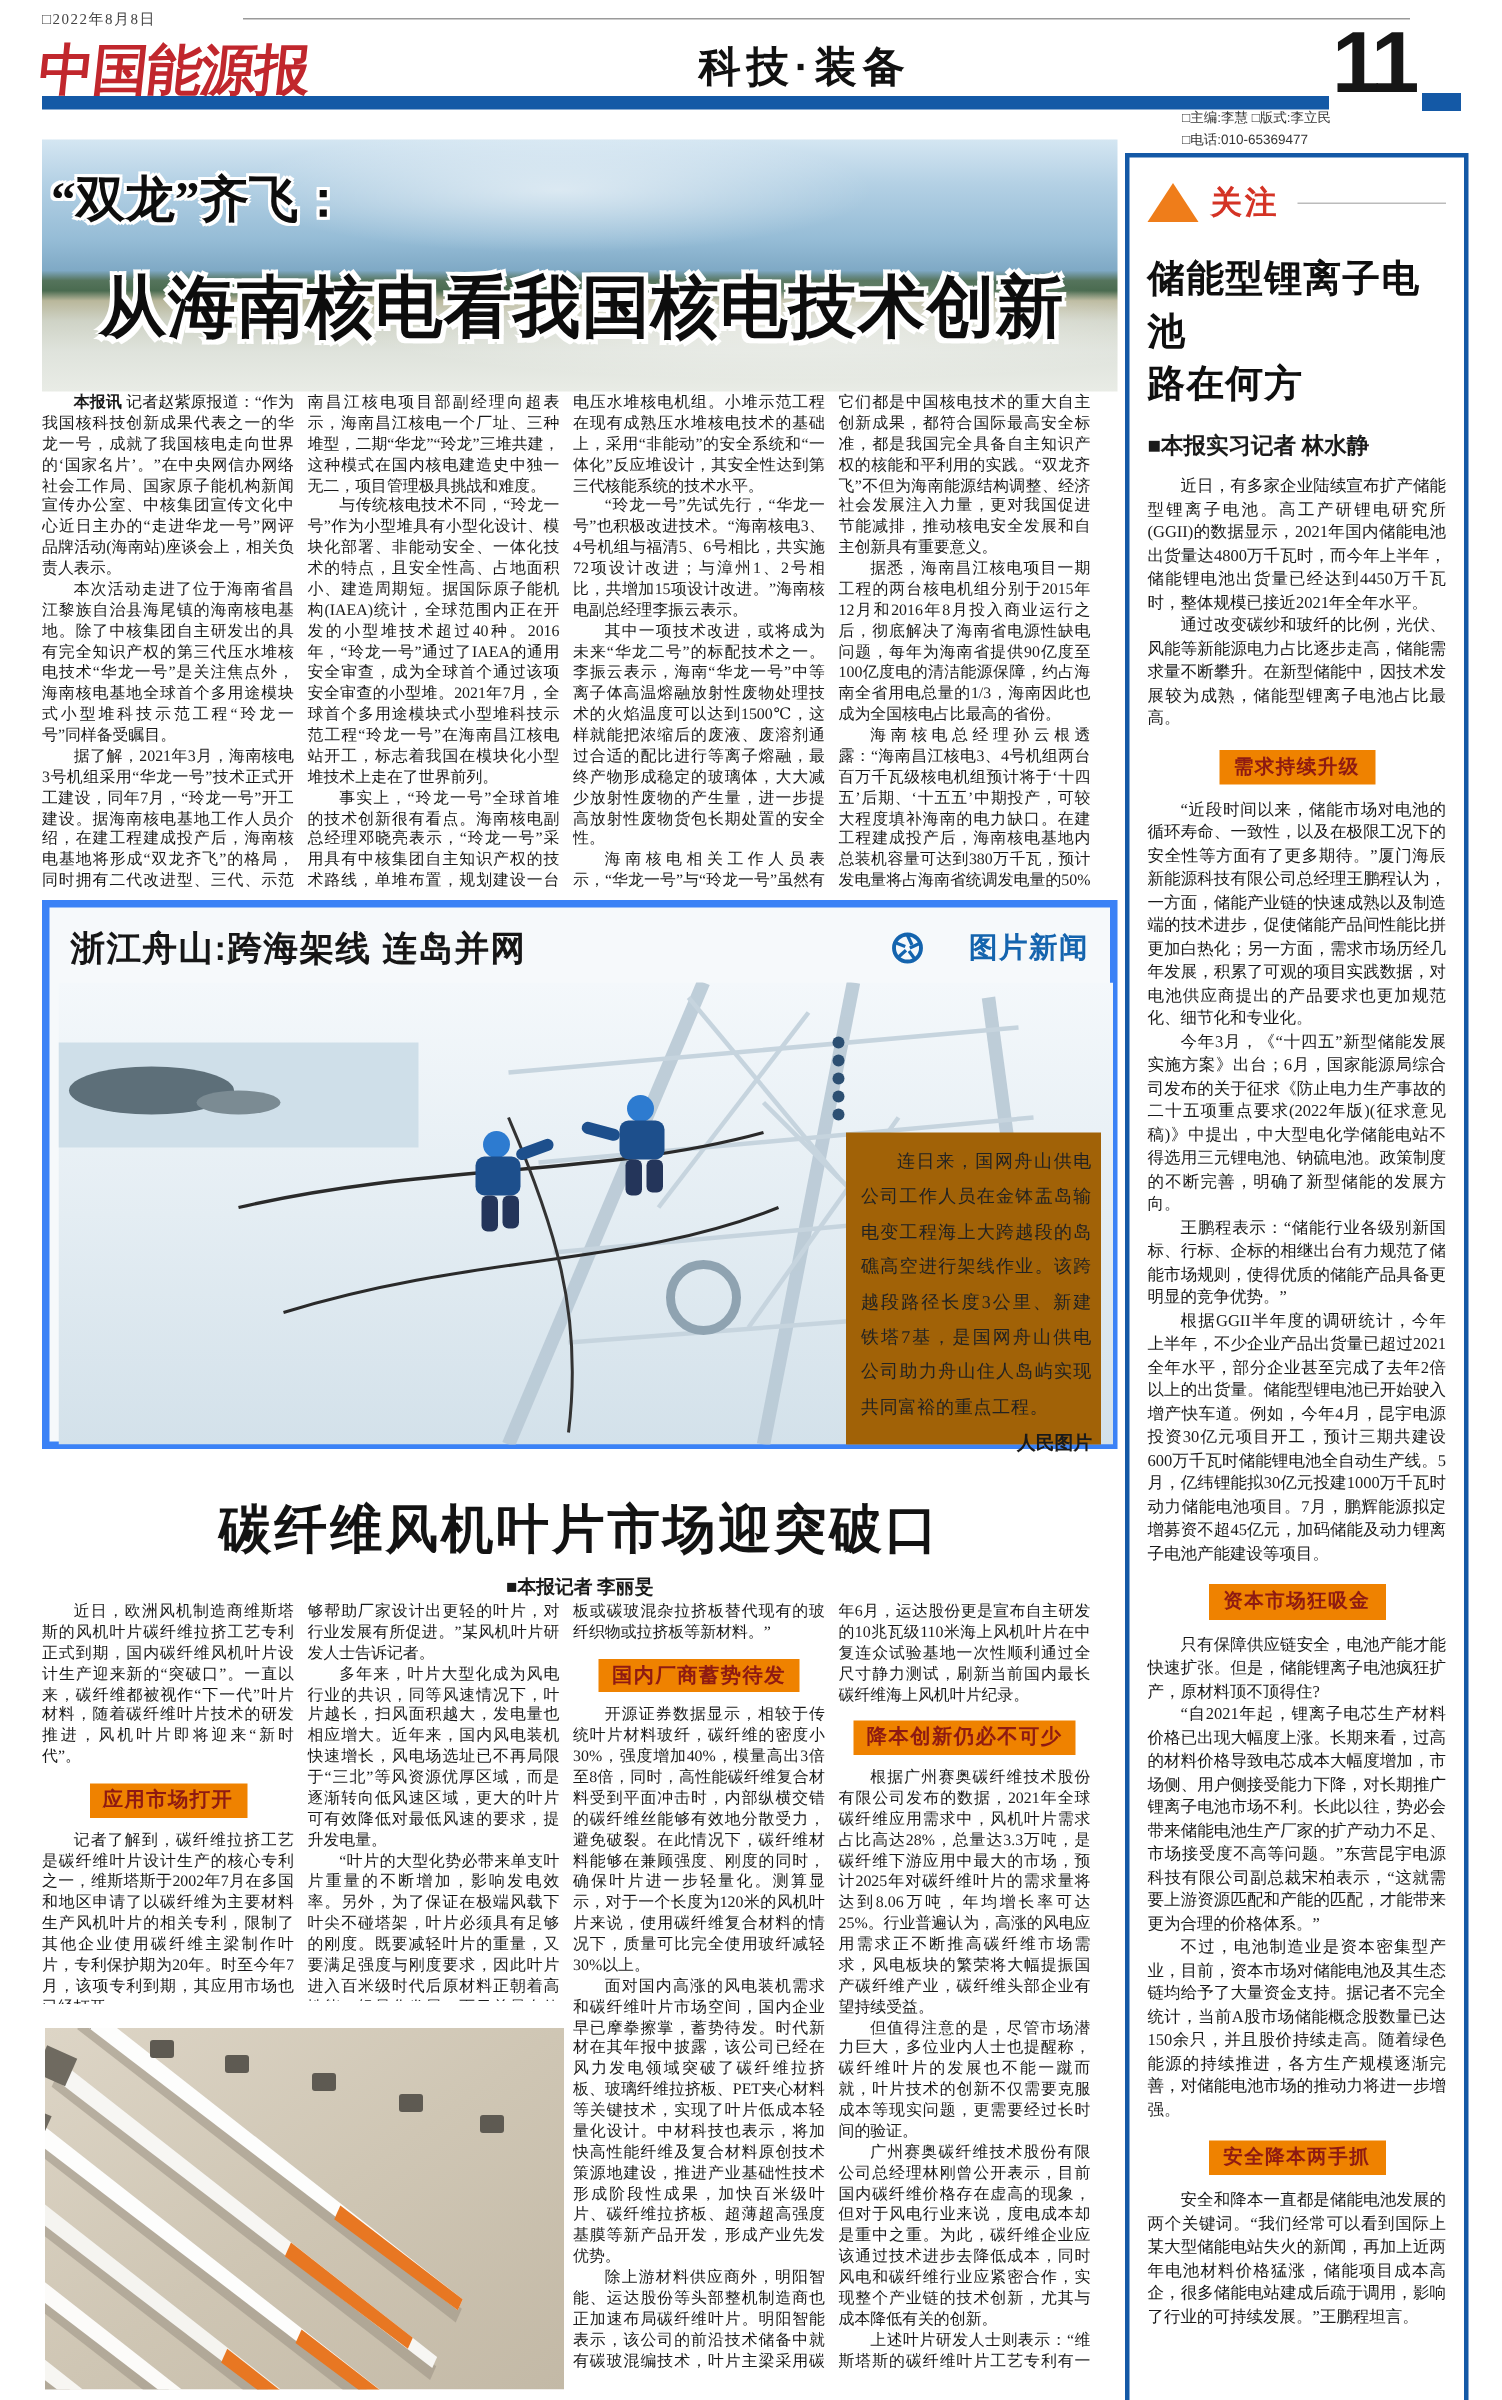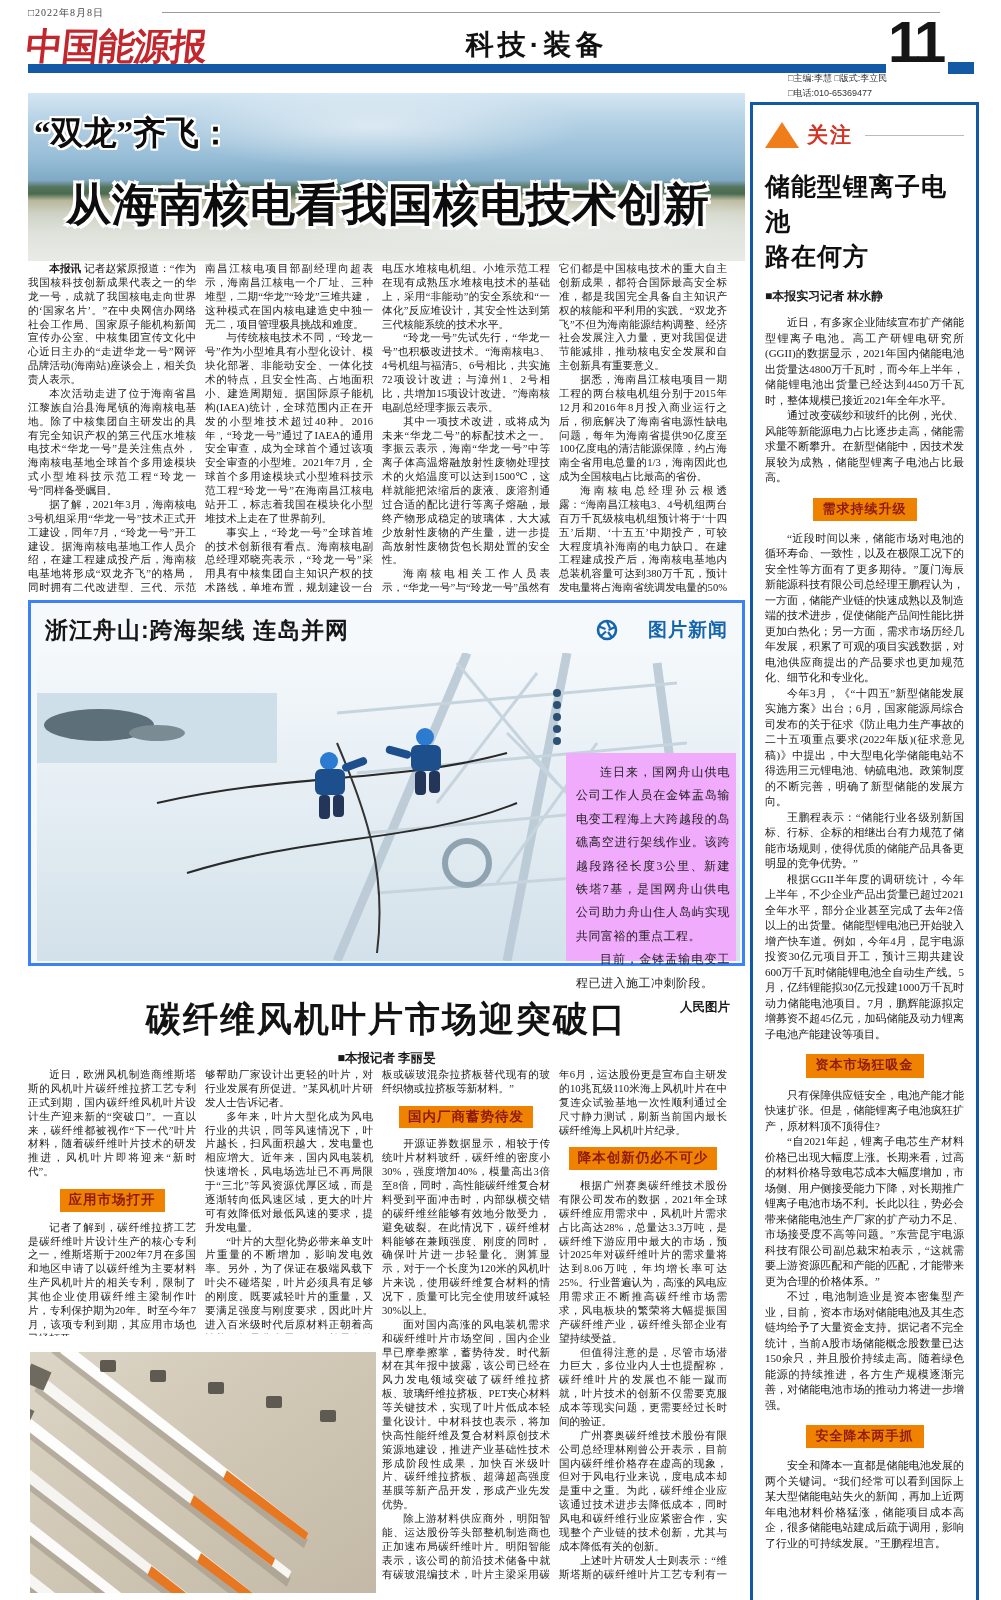--- a/index.html
+++ b/index.html
@@ -36,48 +36,48 @@
   .col{width:168px;overflow:hidden;}
   .main-cols{left:28px;top:262px;width:717px;height:330px;}
   .main-cols .col,.feat-cols .col{font-size:10.6px;line-height:1.31;text-align:justify;}
   .para{margin:0;text-align:justify;text-indent:2em;}
   .para.cont{text-indent:0;}
   .para b{font-weight:bold;}
   .subhead-row{text-align:center;margin:10px 0 9px;}
   .subhead{display:inline-block;background:#ef8200;color:#8e1a12;font-weight:bold;
            padding:2px 9px 3px;font-size:13.5px;font-family:"Liberation Sans",sans-serif;letter-spacing:1px;}
   
-  .photo-box{left:28px;top:600px;width:717px;height:366px;background:#f6f9fb;border:3px solid #3b82f6;box-sizing:border-box;}
+  .photo-box{left:28px;top:600px;width:717px;height:366px;background:#f6f9fb;border:5px solid #3b82f6;box-sizing:border-box;}
   .pn-title{position:absolute;left:14px;top:12px;font-size:23px;font-weight:bold;
             font-family:"Liberation Sans",sans-serif;letter-spacing:1px;color:#161616;z-index:4;}
   .pn-badge{position:absolute;right:14px;top:14px;display:flex;align-items:center;gap:6px;z-index:4;}
   .pn-badge span{font-size:19px;font-weight:bold;color:#1464ae;font-family:Liberation Mono, monospace;letter-spacing:1px;margin-left:24px;}
   .pn-photo{position:absolute;left:6px;top:50px;width:703px;height:308px;}
-  .pn-caption{position:absolute;right:6px;top:150px;width:170px;height:208px;background:#f0abfc;
+  .pn-caption{position:absolute;right:6px;top:150px;width:170px;height:208px;background:#a16207;
               padding:8px 6px 4px 10px;box-sizing:border-box;z-index:3;}
   .pn-caption .para{font-size:12px;line-height:1.95;letter-spacing:.5px;color:#222;}
   .pn-credit{text-align:right;font-weight:bold;font-size:12.5px;margin-top:4px;font-family:"Liberation Sans",sans-serif;}
   
   .feat-title{left:28px;top:996px;width:717px;text-align:center;font-size:35px;font-weight:bold;
               font-family:"Liberation Sans",sans-serif;letter-spacing:2px;color:#131313;}
   .feat-byline{left:28px;top:1050px;width:717px;text-align:center;font-size:12.5px;font-weight:bold;}
   .feat-cols{left:28px;top:1068px;width:717px;height:512px;}
   .clip1{max-height:268px;overflow:hidden;}
   .clip2{max-height:266px;overflow:hidden;}
   .blade-img{left:30px;top:1352px;width:346px;height:241px;z-index:5;overflow:hidden;}
   
   .focus-box{left:750px;top:102px;width:229px;height:1552px;border:3px solid #1459a6;background:#fff;
              box-sizing:border-box;padding:16px 12px;overflow:hidden;}
   .focus-head{display:flex;align-items:center;gap:8px;}
   .focus-tri{width:0;height:0;border-left:17px solid transparent;border-right:17px solid transparent;
              border-bottom:26px solid #ef7d1a;}
   .focus-label{font-size:21px;font-weight:bold;color:#d43325;font-family:"Liberation Sans",sans-serif;letter-spacing:2px;}
   .focus-rule{flex:1;border-top:1px solid #bbb;height:0;margin-left:4px;}
   .focus-title{margin-top:20px;font-size:25px;font-weight:bold;line-height:1.4;color:#0f0f0f;letter-spacing:1px;}
-  .focus-byline{margin-top:14px;margin-bottom:10px;font-size:12px;font-weight:bold;}
+  .focus-byline{margin-top:14px;margin-bottom:10px;font-size:15px;font-weight:bold;}
   .focus-body{font-size:11px;line-height:1.41;text-align:justify;}
   .focus-body .subhead{font-size:13px;padding:2px 10px 3px;}
   .focus-body .subhead-row{margin:12px 0 10px;}
 </style>
 </head>
 <body>
 
 <div class="abs date-line">□2022年8月8日</div>
 <div class="abs head-rule"></div>
 <div class="abs masthead">中国能源报</div>
@@ -194,21 +194,20 @@
     <circle cx="430" cy="210" r="22" fill="none" stroke="#8fa3b1" stroke-width="6"></circle>
     <g fill="#4d7a4a">
       <ellipse cx="600" cy="120" rx="30" ry="12"></ellipse>
       <ellipse cx="650" cy="128" rx="26" ry="10"></ellipse>
       <ellipse cx="620" cy="136" rx="34" ry="10"></ellipse>
     </g>
   </svg>
   <div class="pn-caption">
     <div>
         <p class="para">连日来，国网舟山供电公司工作人员在金钵盂岛输电变工程海上大跨越段的岛礁高空进行架线作业。该跨越段路径长度3公里、新建铁塔7基，是国网舟山供电公司助力舟山住人岛屿实现共同富裕的重点工程。</p>
-        <p class="para">目前，金钵盂输电变工程已进入施工冲刺阶段。</p>
       </div>
     <div class="pn-credit">人民图片</div>
   </div>
 </div>
 
 <div class="abs feat-title">碳纤维风机叶片市场迎突破口</div>
 <div class="abs feat-byline">■本报记者 李丽旻</div>
 <div class="abs cols feat-cols">
   <div class="col">
       <div class="clip1">

